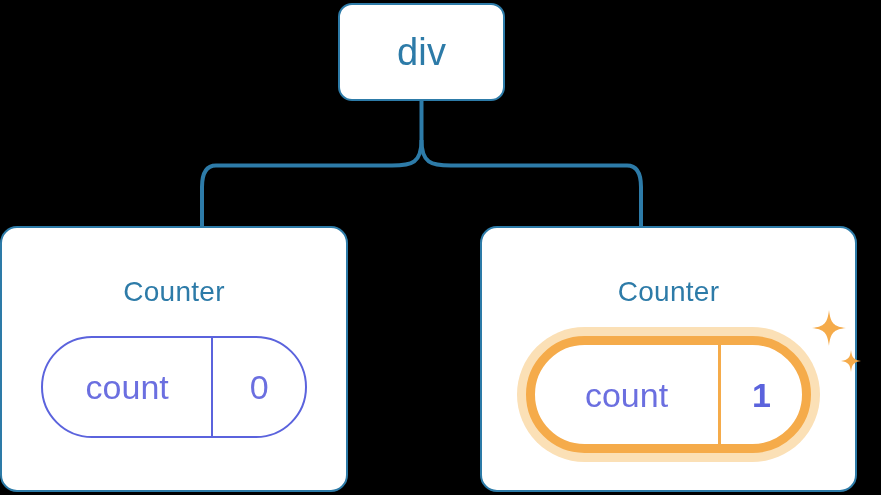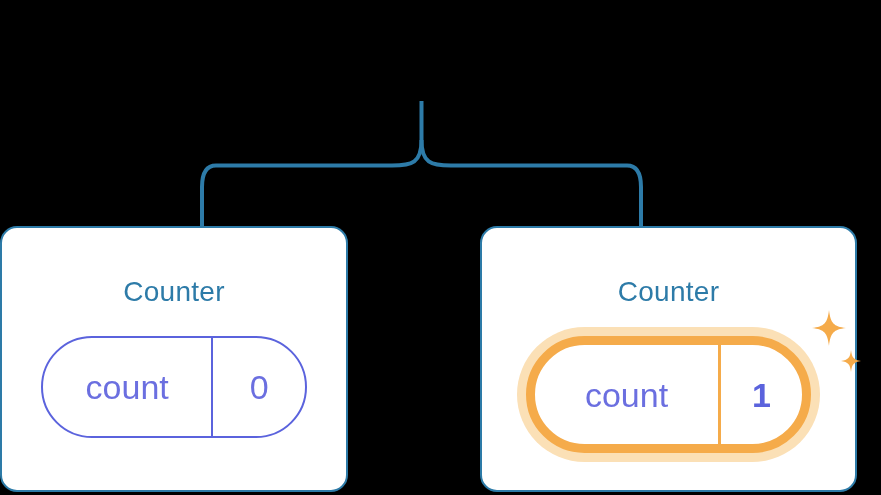--- a/index.html
+++ b/index.html
@@ -163,20 +163,23 @@
 
     <path d="M 421.5 101 L 421.5 140" stroke="#2d7ba8" stroke-width="4" stroke-linecap="butt"></path>
 
     <path d="M 421.5 140 C 421.5 163 412 165.5 392 165.5 L 216 165.5
              C 204.5 165.5 202 176 202 187 L 202 228" stroke="#2d7ba8" stroke-width="4" stroke-linecap="butt"></path>
 
     <path d="M 421.5 140 C 421.5 163 431 165.5 451 165.5 L 627 165.5
              C 638.5 165.5 641 176 641 187 L 641 228" stroke="#2d7ba8" stroke-width="4" stroke-linecap="butt"></path>
   </svg>
 
+  <div class="node node-root">
+    <span class="root-label">div</span>
+  </div>
 
   <div class="node node-child node-child-left">
     <span class="child-title">Counter</span>
 
     <div class="pill-wrap">
       <div class="pill pill-plain">
         <div class="pill-key">
           <span class="key-text">count</span>
         </div>
         <div class="pill-val">

